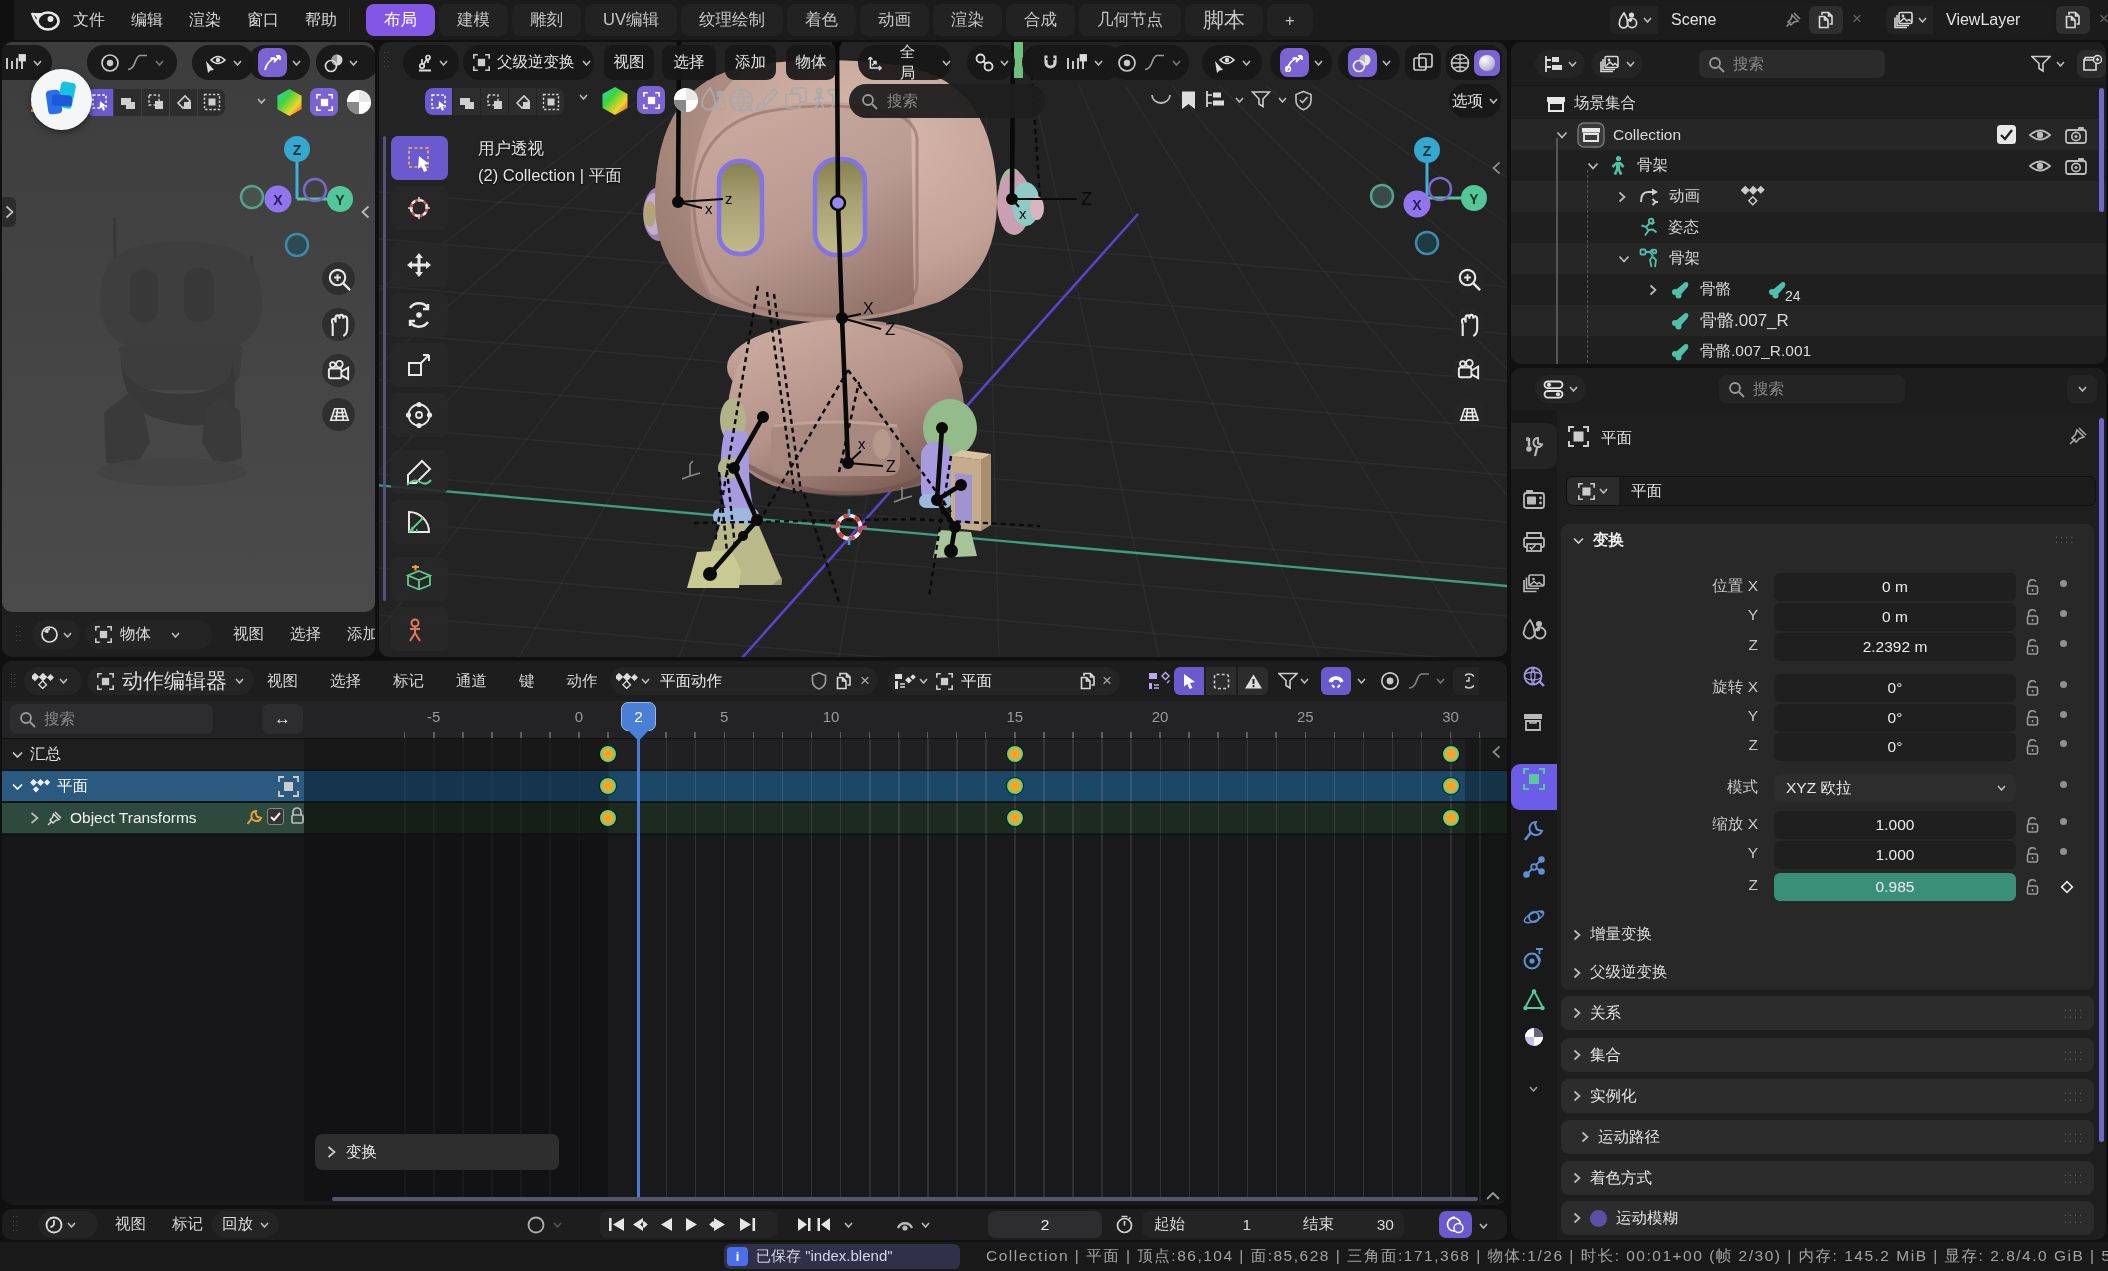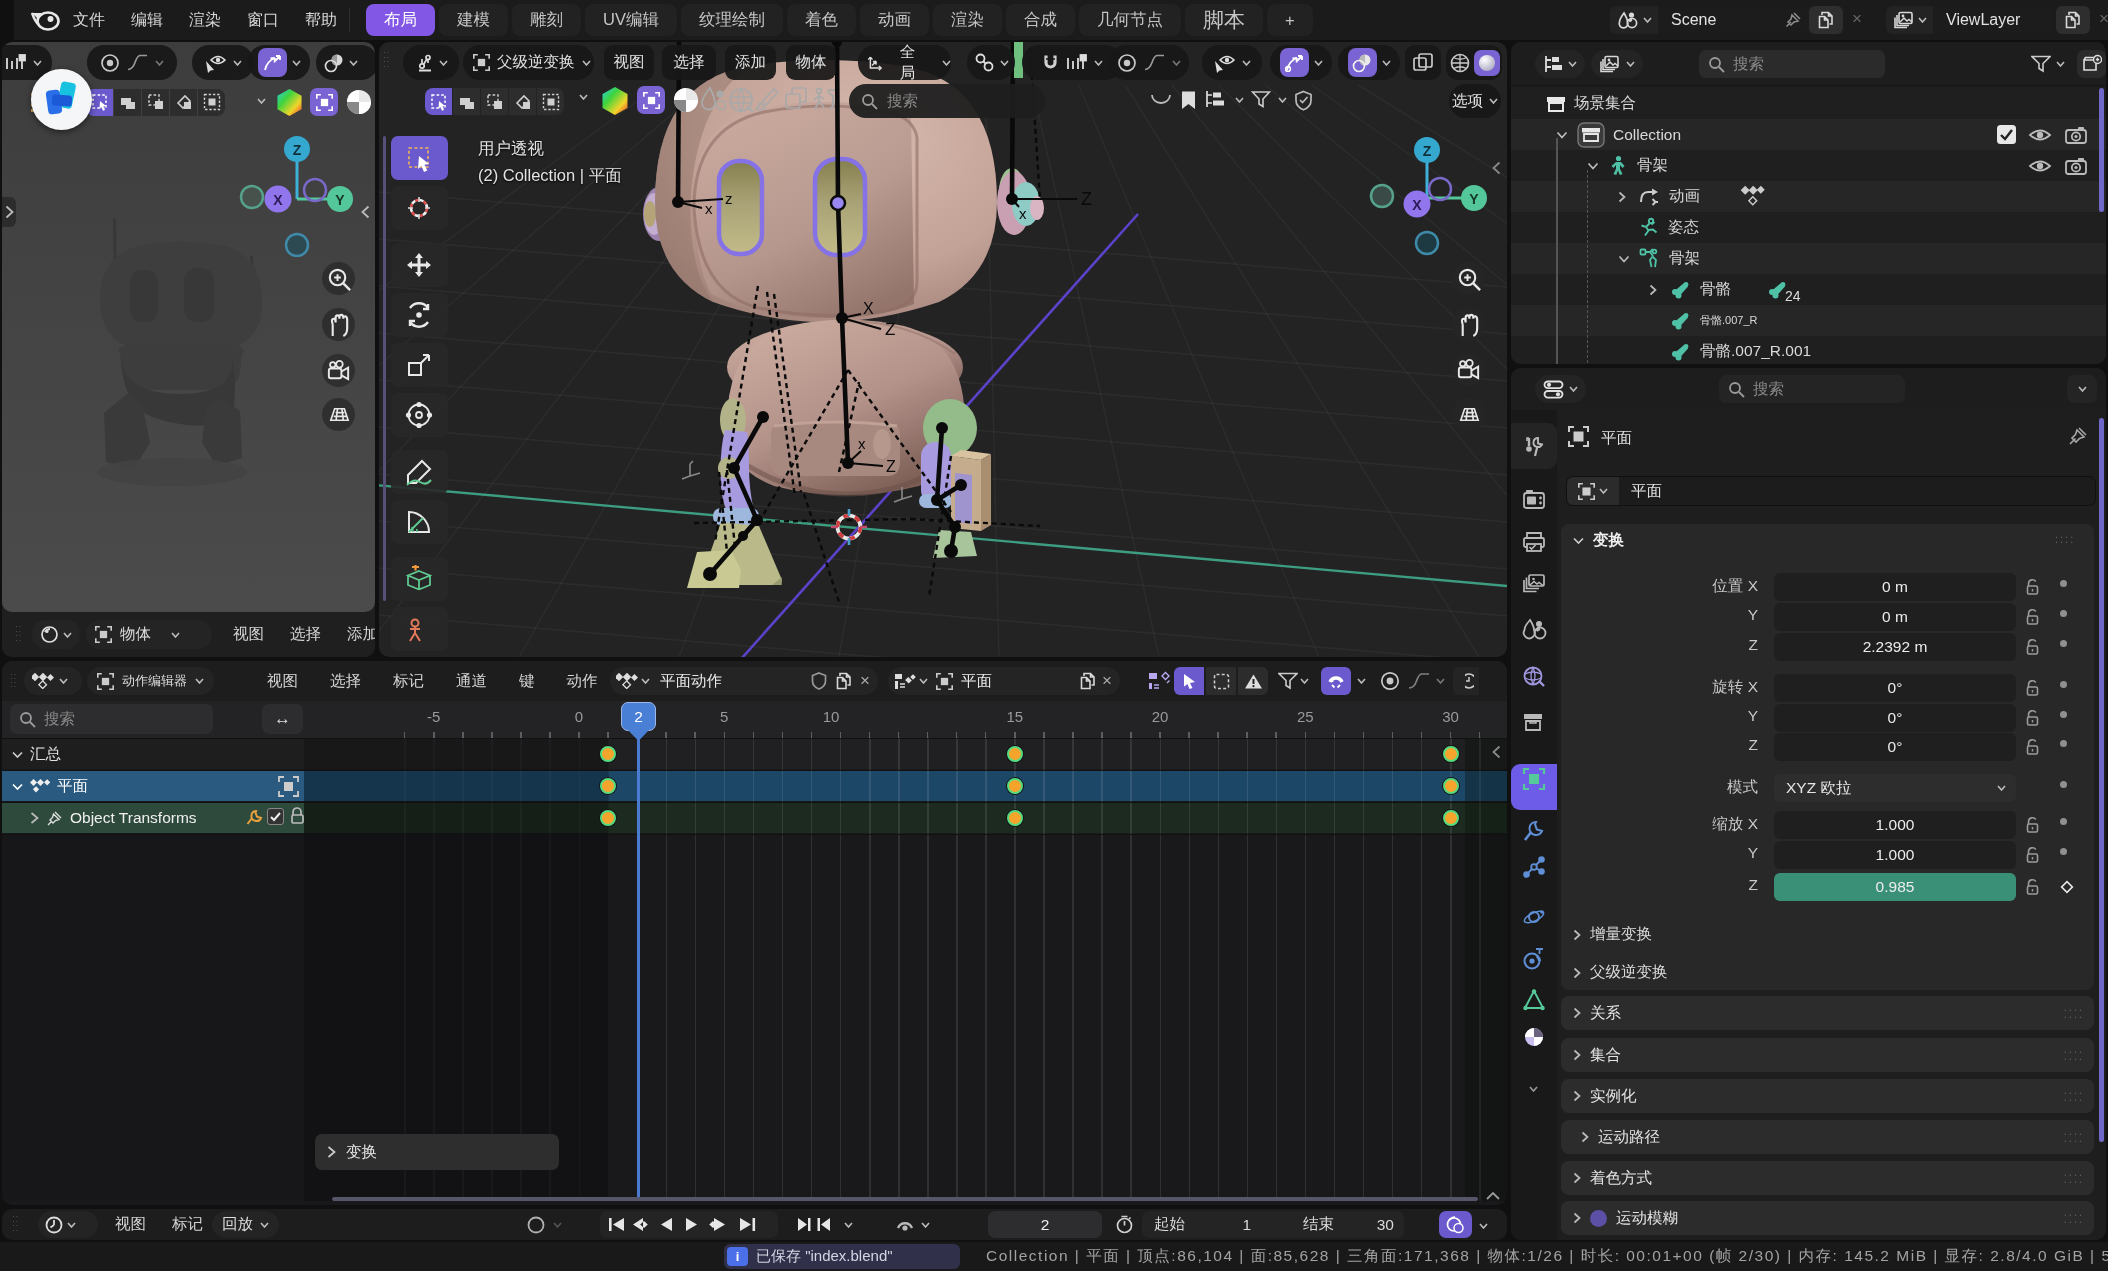--- a/index.html
+++ b/index.html
@@ -1093,21 +1093,21 @@
         <div style="flex:none;margin-right:8px">
           <svg width="22" height="22" viewBox="0 0 22 22">
             <g fill="#4fc1a6">
               <circle cx="5" cy="13" r="3"></circle>
               <circle cx="8.5" cy="16.5" r="3"></circle>
               <circle cx="16" cy="5.5" r="2.4"></circle>
               <path d="M4.5 12 L14 4 L18 7.5 L9.5 17Z"></path>
             </g>
           </svg>
         </div>
-        <span style="color:#d9d9d9;font-size:11px">骨骼.007_R</span>
+        <span style="color:#d9d9d9;font-size:17px">骨骼.007_R</span>
       </div>
       <div class="fx ab" style="left:0;top:294px;width:595px;height:31px;background:#1f1f1f">
         <div style="width:138px;flex:none"></div>
         <div style="width:21px;flex:none"></div>
         <div style="flex:none;margin-right:8px">
           <svg width="22" height="22" viewBox="0 0 22 22">
             <g fill="#4fc1a6">
               <circle cx="5" cy="13" r="3"></circle>
               <circle cx="8.5" cy="16.5" r="3"></circle>
               <circle cx="16" cy="5.5" r="2.4"></circle>
@@ -1685,21 +1685,21 @@
         <path d="M1 1 L4.5 5 L8 1" stroke="#bbb" stroke-width="1.6" fill="none"></path>
       </svg>
  </div>
  <div class="fx pill" style="position:absolute;left:85px;top:6px;height:28px;padding:0 10px;gap:8px">
   <svg width="17" height="17" viewBox="0 0 21 21">
         <g stroke="#ccc" stroke-width="2" fill="none">
           <path d="M1 6 V1 H6 M15 1 H20 V6 M20 15 V20 H15 M6 20 H1 V15"></path>
         </g>
         <rect x="6" y="6" width="9" height="9" fill="#ccc"></rect>
       </svg>
-  <span style="font-size:13px">动作编辑器</span>
+  <span style="font-size:21px">动作编辑器</span>
   <svg class="chev" viewBox="0 0 9 6">
         <path d="M1 1 L4.5 5 L8 1" stroke="#bbb" stroke-width="1.6" fill="none"></path>
       </svg>
  </div>
  <div class="fx ab" style="left:249px;top:0;height:40px">
   <div class="mnu" style="font-size:15.5px;padding:0 16px">视图</div>
       <div class="mnu" style="font-size:15.5px;padding:0 16px">选择</div>
       <div class="mnu" style="font-size:15.5px;padding:0 16px">标记</div>
       <div class="mnu" style="font-size:15.5px;padding:0 16px">通道</div>
       <div class="mnu" style="font-size:15.5px;padding:0 16px">键</div>

